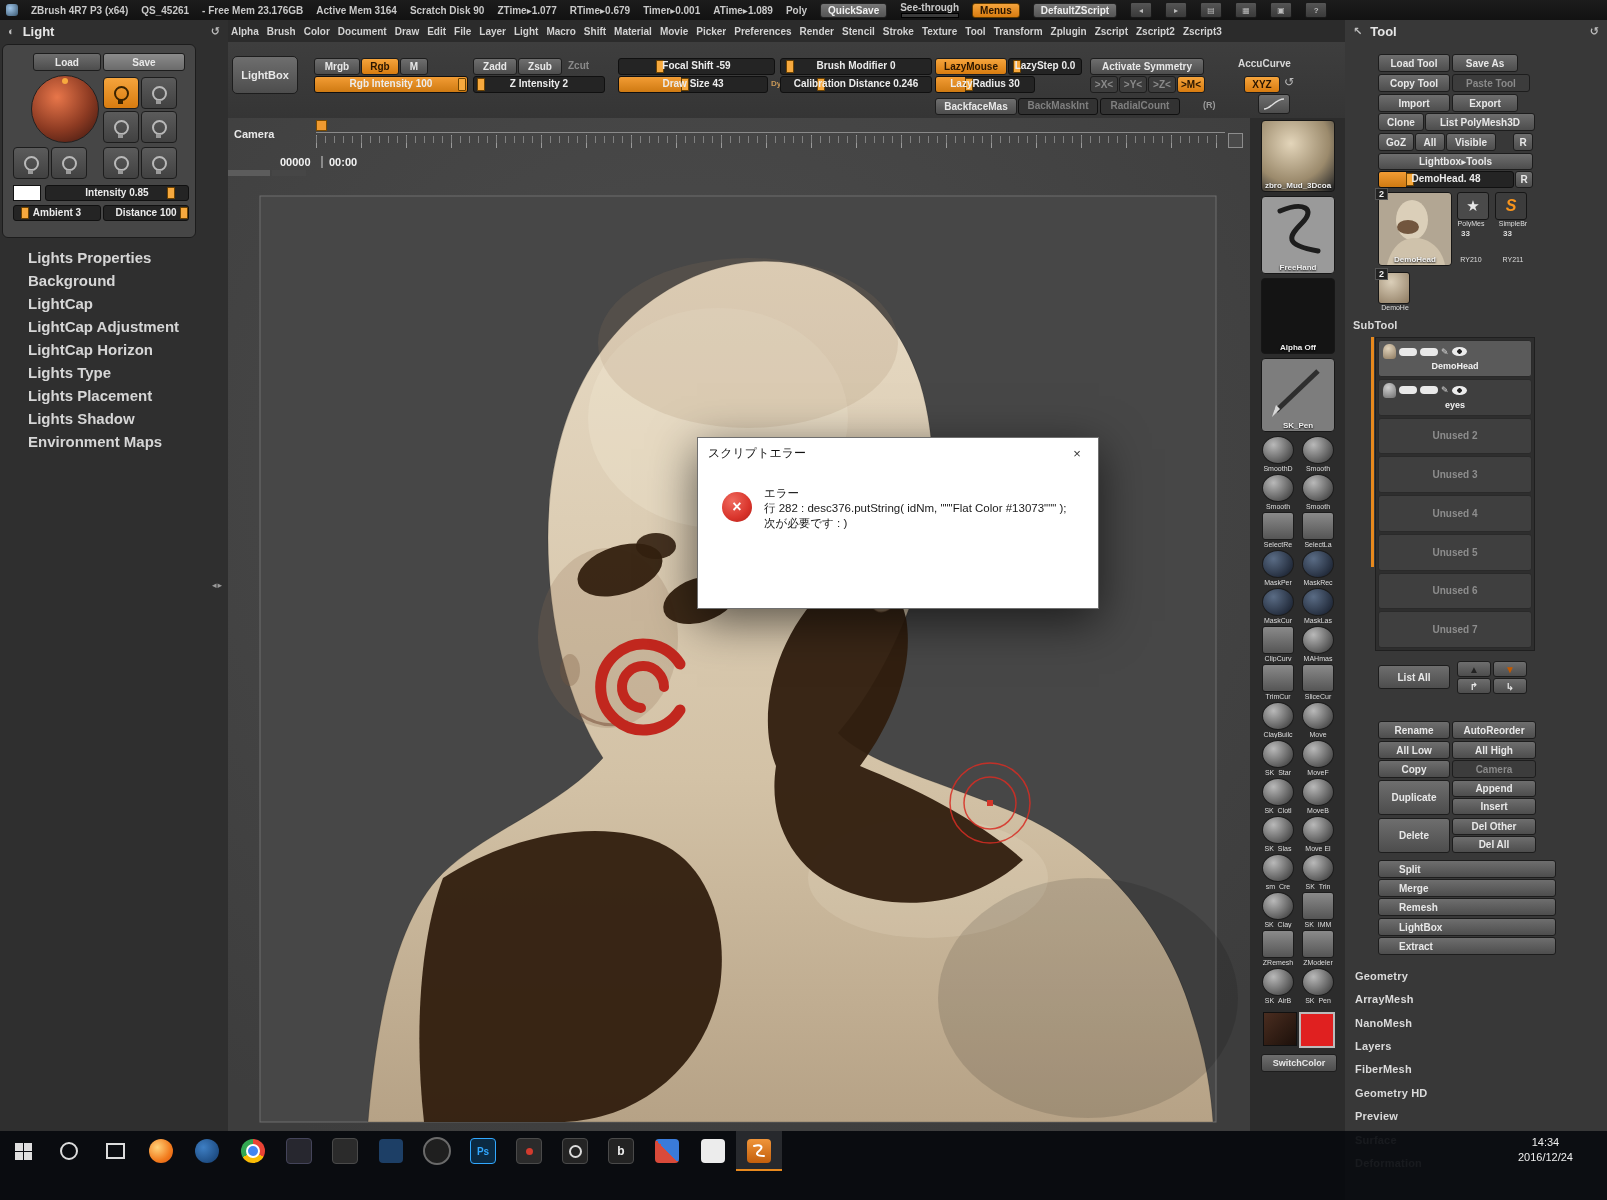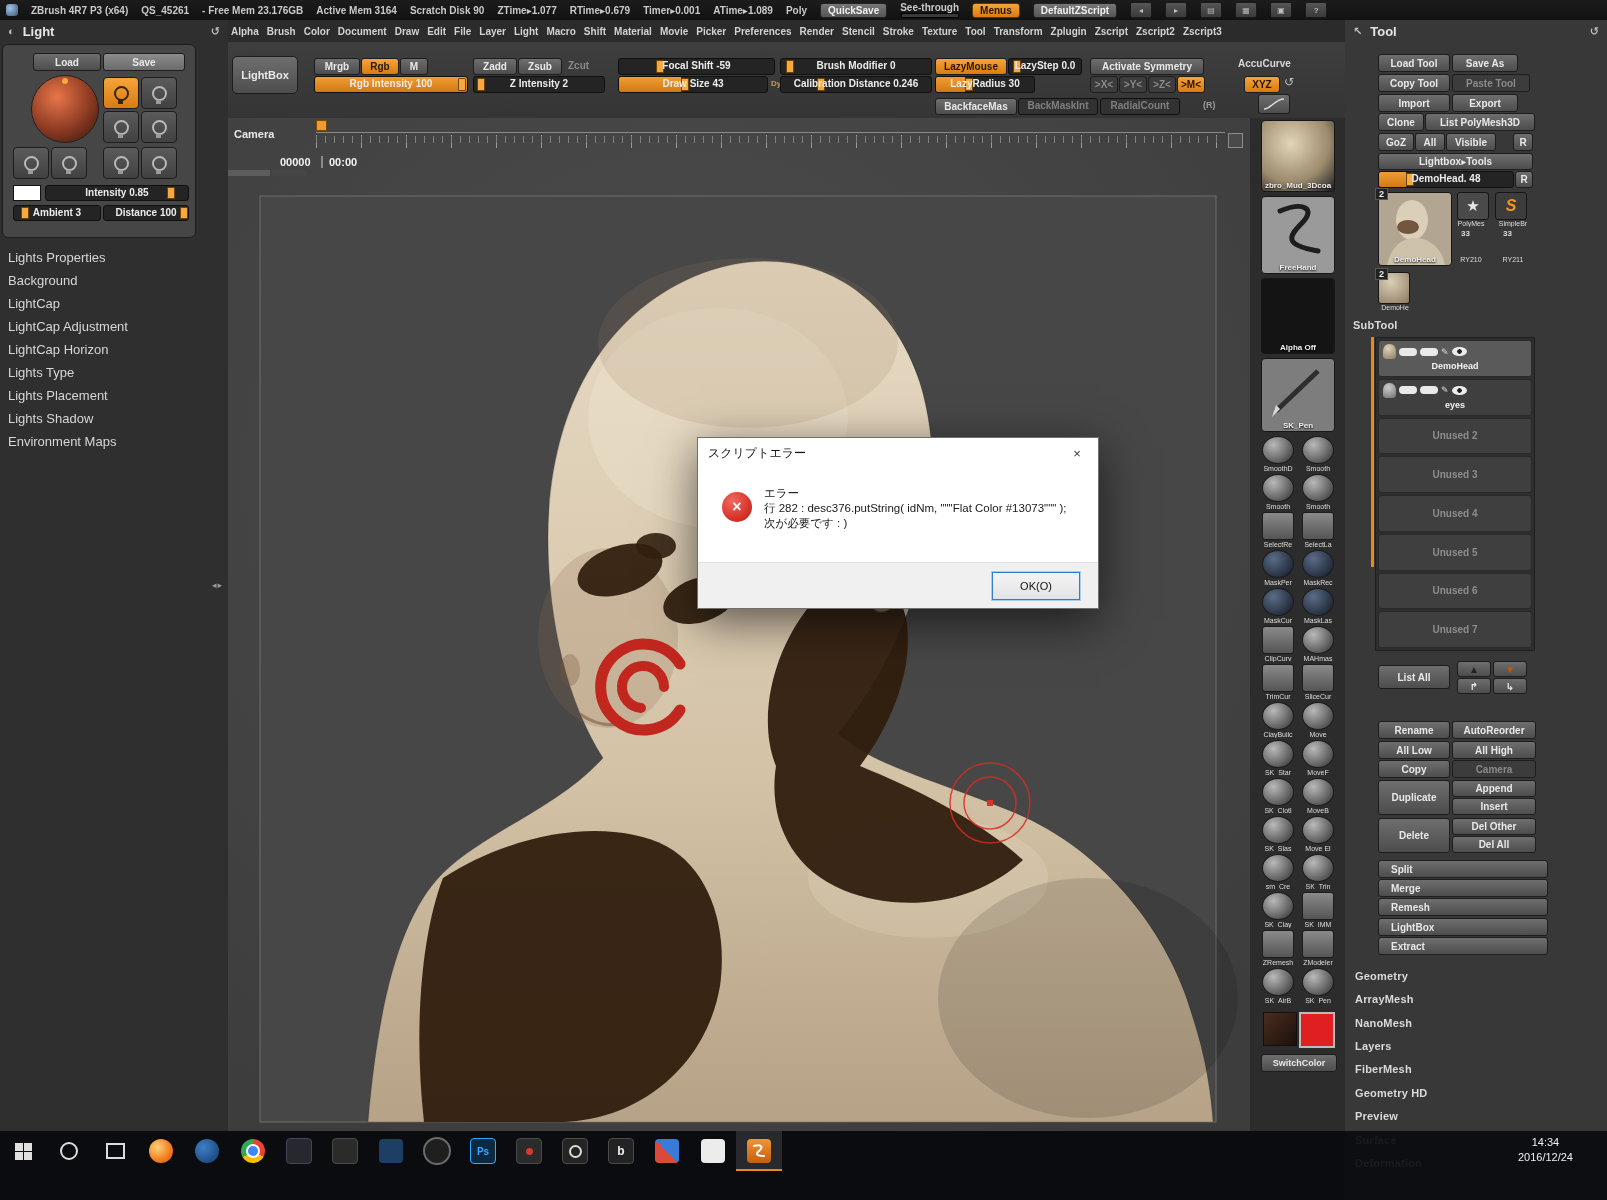--- a/index.html
+++ b/index.html
@@ -6,21 +6,21 @@
   body{width:1607px;height:1200px;position:relative;background:#262626;overflow:hidden;
        font-family:"Liberation Sans","DejaVu Sans",sans-serif;-webkit-font-smoothing:antialiased}
   .a{position:absolute}
   
   .zb{position:absolute;display:flex;align-items:center;justify-content:center;
       background:linear-gradient(#6e6e6e,#4d4d4d);border:1px solid #1d1d1d;border-radius:3px;
       color:#e8e8e8;font-size:10px;font-weight:bold;white-space:nowrap;overflow:hidden;cursor:default}
   .zb.o{background:linear-gradient(#f5a43c,#d87c10);color:#2a1600}
   .zb.lt{background:linear-gradient(#8b8b8b,#6b6b6b)}
   .zb.d{background:#3c3c3c;color:#8a8a8a}
-  .zb.left{justify-content:flex-start;padding-left:12px}
+  .zb.left{justify-content:flex-start;padding-left:20px}
   .zs{position:absolute;background:#242424;border:1px solid #101010;border-radius:3px;
       color:#ececec;font-size:10px;font-weight:bold;text-align:center;overflow:hidden}
   .zs .f{position:absolute;left:0;top:0;bottom:0;background:#5d5d5d}
   .zs .f.o{background:linear-gradient(#f29c34,#cf7a12)}
   .zs .t{position:absolute;top:1px;bottom:1px;width:6px;background:#f7a93e;border:1px solid #6e4300;border-radius:1px}
   .zs .l{position:relative;z-index:2;line-height:13px}
   .zs.dis{background:#323232;color:#7f7f7f}
   .sec{position:absolute;color:#dadada;font-size:11px;font-weight:bold;letter-spacing:.2px;white-space:nowrap}
   .cap{position:absolute;left:0;right:0;bottom:1px;text-align:center;font-size:8px;font-weight:bold;
        color:#f0f0f0;text-shadow:0 1px 2px #000;white-space:nowrap;overflow:hidden}
@@ -47,21 +47,21 @@
   #left-col{position:absolute;left:0;top:20px;width:228px;height:1111px;background:#2f2f2f}
   #light-box{position:absolute;left:2px;top:24px;width:192px;height:192px;background:#464646;
              border:1px solid #1c1c1c;border-radius:6px}
   .bulbBtn{position:absolute;width:34px;height:30px;background:linear-gradient(#5b5b5b,#414141);
            border:1px solid #1d1d1d;border-radius:4px;display:flex;align-items:center;justify-content:center}
   .bulbBtn.on{background:linear-gradient(#f5a43c,#d87c10)}
   .bulb{width:11px;height:11px;border-radius:50%;border:2px solid #b9b9b9;position:relative}
   .bulbBtn.on .bulb{border-color:#3a2300}
   .bulb:after{content:"";position:absolute;left:2px;bottom:-5px;width:5px;height:4px;background:#9a9a9a}
   .bulbBtn.on .bulb:after{background:#3a2300}
-  .lmi{height:23px;display:flex;align-items:center;padding-left:8px;color:#d6d6d6;font-size:13px;font-weight:normal}
+  .lmi{height:23px;display:flex;align-items:center;padding-left:28px;color:#d6d6d6;font-size:15px;font-weight:bold}
   
   #canvas{position:absolute;left:228px;top:118px;width:1022px;height:1013px;background:#414141;overflow:hidden}
   #camstrip{position:absolute;left:0;top:0;width:1022px;height:62px;z-index:2}
   .ruler{position:absolute;left:88px;top:14px;width:909px;height:16px;border-top:1px solid #8a8a8a;
          background:repeating-linear-gradient(90deg,#808080 0 1px,transparent 1px 9px),
                     repeating-linear-gradient(90deg,#9a9a9a 0 1px,transparent 1px 45px);background-size:100% 7px,100% 13px;
          background-repeat:no-repeat;background-position:bottom 6px left,bottom 1px left}
   
   #brush-tray{position:absolute;left:1250px;top:118px;width:95px;height:1013px;background:#2c2c2c}
   .thumb{position:absolute;left:11px;width:72px;border:1px solid #171717;border-radius:4px;background:#4a4a4a;overflow:hidden}
@@ -659,23 +659,20 @@
     <span class="dlg-x">×</span>
   </div>
   <div class="dlg-body">
     <div class="err-ic">×</div>
     <div class="dlg-txt">
       <div>エラー</div>
       <div>行 282 : desc376.putString( idNm, """Flat Color #13073""" );</div>
       <div>次が必要です : )</div>
     </div>
   </div>
-  <div class="dlg-foot">
-    <div class="okbtn">OK(O)</div>
-  </div>
 </div>
 
 <div id="taskbar">
   <div class="slot">
       <span class="winlogo">
         <i></i>
         <i></i>
         <i></i>
         <i></i>
       </span>

